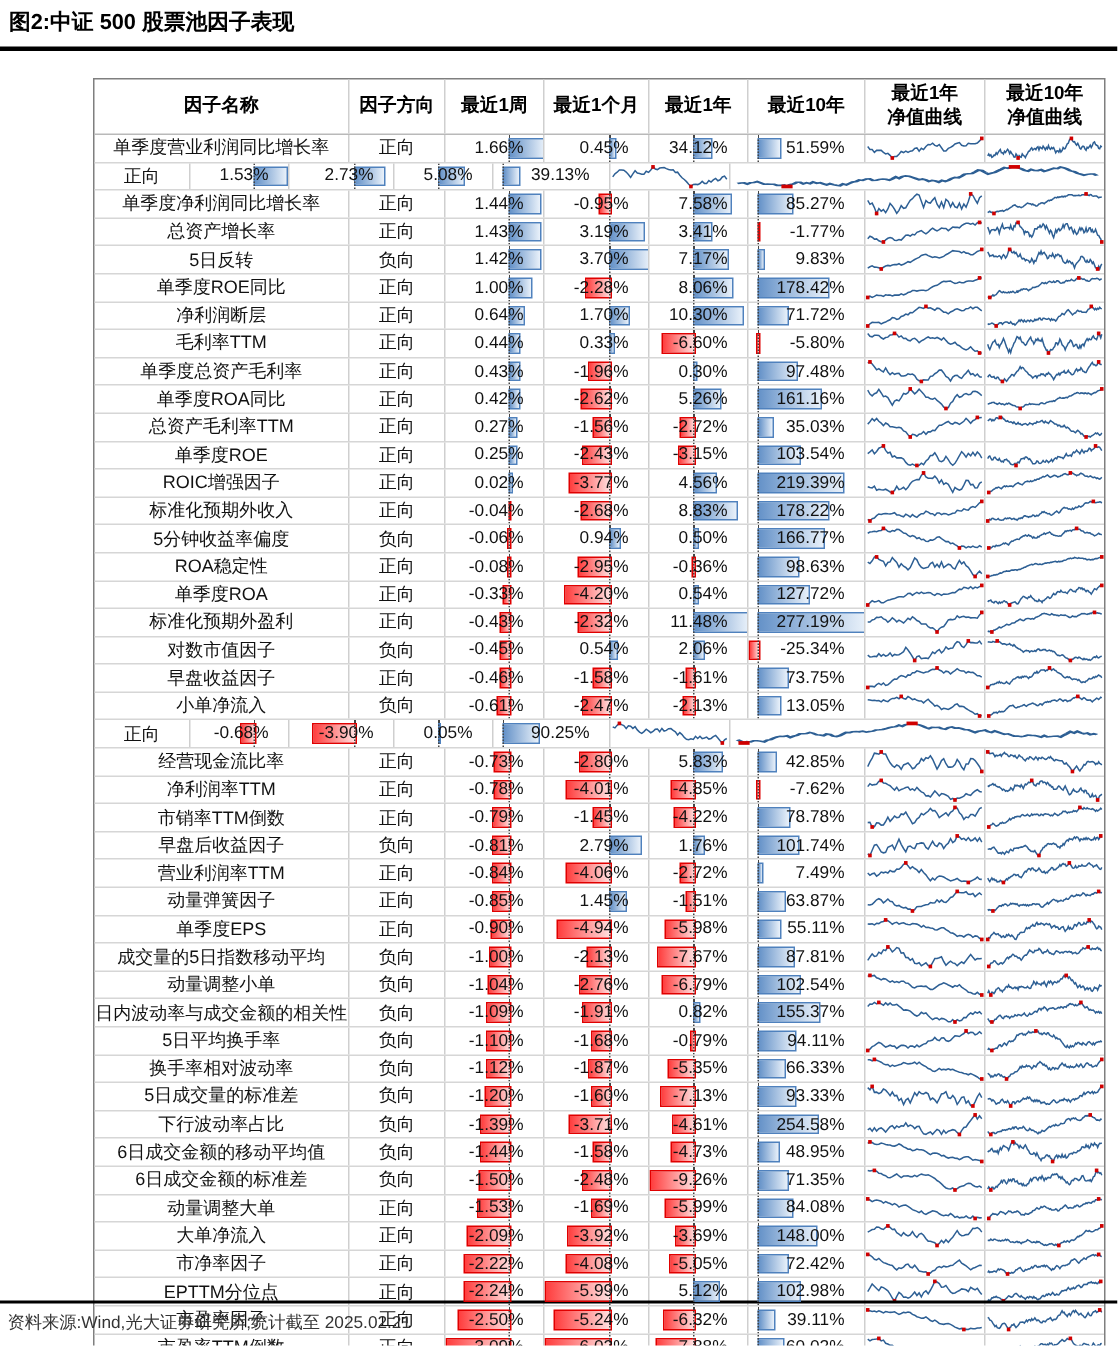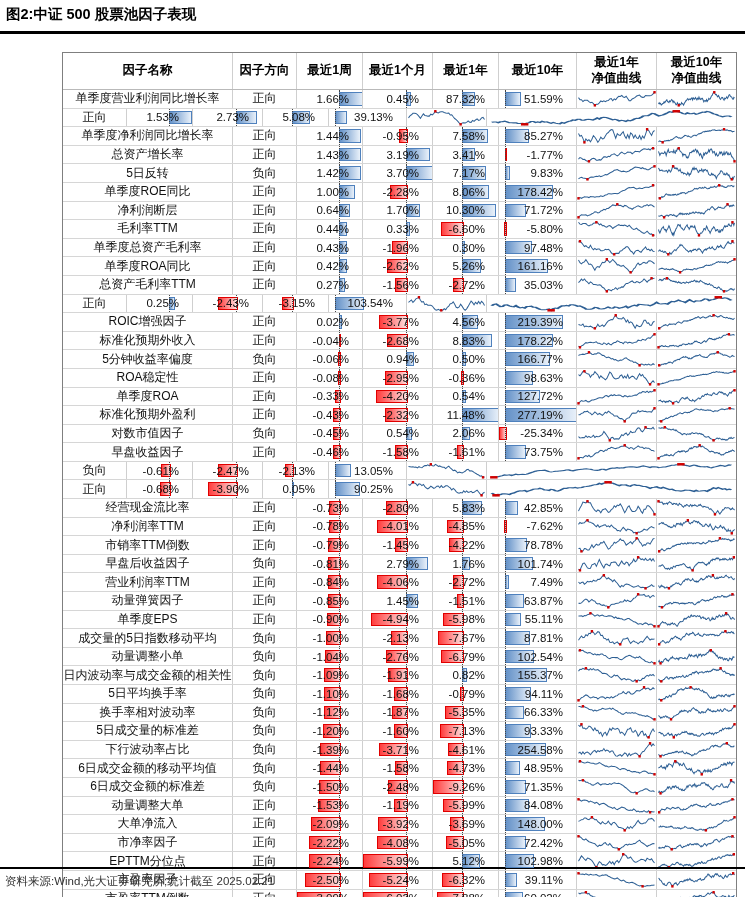--- a/index.html
+++ b/index.html
@@ -62,21 +62,21 @@
           <span class="numtxt">1.66%</span>
         </div>
         <div class="cell numc c3">
           <div class="bar pos" style="left: 61.9342%; width: 4.62963%;"></div>
           <i class="ax" style="left: 61.9342%;"></i>
           <span class="numtxt">0.45%</span>
         </div>
         <div class="cell numc c4">
           <div class="bar pos" style="left: 44.648%; width: 16.3452%;"></div>
           <i class="ax" style="left: 44.648%;"></i>
-          <span class="numtxt">87.32%</span>
+          <span class="numtxt">34.12%</span>
         </div>
         <div class="cell numc c5">
           <div class="bar pos" style="left: 8.37603%; width: 17.0529%;"></div>
           <i class="ax" style="left: 8.37603%;"></i>
           <span class="numtxt">51.59%</span>
         </div>
         <div class="cell sparkc c6">
           <svg viewBox="0 0 80 17" preserveAspectRatio="none">
             <polyline points="1.5,7.4 3.0,9.3 4.5,9.4 6.0,11.2 7.5,9.9 9.0,9.9 10.6,9.9 12.1,11.2 13.6,12.2 15.1,11.8 16.6,13.1 18.1,14.8 19.6,13.8 21.1,13.8 22.6,12.4 24.1,10.6 25.7,11.3 27.2,10.4 28.7,11.2 30.2,10.4 31.7,10.2 33.2,8.6 34.7,8.3 36.2,10.4 37.7,8.6 39.2,9.4 40.8,7.4 42.3,6.1 43.8,6.3 45.3,5.3 46.8,6.7 48.3,7.2 49.8,6.1 51.3,8.2 52.8,10.3 54.3,10.3 55.9,8.6 57.4,8.0 58.9,7.1 60.4,5.8 61.9,5.3 63.4,4.9 64.9,6.6 66.4,7.1 67.9,6.9 69.4,5.3 71.0,5.6 72.5,5.6 74.0,5.6 75.5,5.2 77.0,3.8 78.5,2.2" fill="none" stroke="#2d5f94" stroke-width="1"></polyline>
             <rect x="77.3" y="1.0" width="2.4" height="2.4" fill="#d00000"></rect>
@@ -464,20 +464,21 @@
         </div>
         <div class="cell sparkc c7">
           <svg viewBox="0 0 80 17" preserveAspectRatio="none">
             <polyline points="1.5,4.5 2.2,4.0 2.9,3.3 3.6,3.4 4.3,4.5 5.0,3.6 5.7,4.3 6.4,3.5 7.2,2.4 7.9,2.4 8.6,3.0 9.3,2.8 10.0,2.2 10.7,2.8 11.4,2.2 12.1,3.2 12.8,3.4 13.5,4.4 14.2,4.8 14.9,4.4 15.6,5.1 16.3,5.3 17.0,5.0 17.7,5.3 18.5,6.0 19.2,5.1 19.9,6.0 20.6,6.7 21.3,6.3 22.0,5.5 22.7,6.5 23.4,6.2 24.1,7.0 24.8,7.2 25.5,6.6 26.2,6.4 26.9,6.2 27.6,6.5 28.3,7.1 29.1,6.7 29.8,5.8 30.5,6.1 31.2,6.2 31.9,6.8 32.6,6.0 33.3,5.8 34.0,6.0 34.7,4.9 35.4,5.3 36.1,5.2 36.8,5.0 37.5,4.4 38.2,4.1 38.9,5.1 39.6,5.7 40.4,4.7 41.1,5.5 41.8,5.5 42.5,6.1 43.2,5.2 43.9,4.3 44.6,4.8 45.3,5.2 46.0,5.7 46.7,6.4 47.4,6.5 48.1,6.7 48.8,7.7 49.5,7.2 50.2,7.4 50.9,8.3 51.7,8.0 52.4,8.2 53.1,7.3 53.8,8.2 54.5,9.0 55.2,8.5 55.9,9.0 56.6,9.5 57.3,10.5 58.0,11.1 58.7,11.1 59.4,11.1 60.1,11.7 60.8,12.1 61.5,11.2 62.3,10.5 63.0,11.1 63.7,11.8 64.4,12.9 65.1,12.5 65.8,13.3 66.5,14.3 67.2,14.4 67.9,14.8 68.6,14.1 69.3,14.5 70.0,14.4 70.7,14.8 71.4,14.2 72.1,13.9 72.8,13.5 73.6,12.9 74.3,12.2 75.0,12.8 75.7,12.3 76.4,13.0 77.1,13.7 77.8,13.3 78.5,12.2" fill="none" stroke="#2d5f94" stroke-width="1"></polyline>
             <rect x="8.8" y="1.0" width="2.4" height="2.4" fill="#d00000"></rect>
             <rect x="66.7" y="13.6" width="2.4" height="2.4" fill="#d00000"></rect>
           </svg>
         </div>
       </div>
       <div class="trow">
+        <div class="cell namec c0">单季度ROE</div>
         <div class="cell dirc c1">正向</div>
         <div class="cell numc c2">
           <div class="bar pos" style="left: 65.0526%; width: 5.26316%;"></div>
           <i class="ax" style="left: 65.0526%;"></i>
           <span class="numtxt">0.25%</span>
         </div>
         <div class="cell numc c3">
           <div class="bar neg" style="left: 36.9342%; width: 25%;"></div>
           <i class="ax" style="left: 61.9342%;"></i>
           <span class="numtxt">-2.43%</span>
@@ -805,20 +806,21 @@
         </div>
         <div class="cell sparkc c7">
           <svg viewBox="0 0 80 17" preserveAspectRatio="none">
             <polyline points="1.5,14.8 2.2,14.5 2.9,13.9 3.6,13.0 4.3,12.9 5.0,12.7 5.7,12.8 6.4,12.3 7.2,12.3 7.9,11.4 8.6,11.9 9.3,11.0 10.0,11.9 10.7,11.5 11.4,11.9 12.1,12.2 12.8,12.2 13.5,11.8 14.2,11.1 14.9,11.9 15.6,12.2 16.3,12.5 17.0,11.4 17.7,10.8 18.5,9.7 19.2,9.3 19.9,9.2 20.6,8.6 21.3,8.2 22.0,7.9 22.7,8.7 23.4,8.1 24.1,8.7 24.8,7.7 25.5,8.2 26.2,7.5 26.9,7.8 27.6,7.6 28.3,8.2 29.1,9.0 29.8,8.0 30.5,8.2 31.2,7.8 31.9,6.9 32.6,5.8 33.3,5.1 34.0,5.6 34.7,4.5 35.4,5.5 36.1,5.0 36.8,4.2 37.5,3.5 38.2,3.5 38.9,3.6 39.6,3.5 40.4,4.3 41.1,3.6 41.8,3.8 42.5,2.9 43.2,2.2 43.9,2.8 44.6,3.8 45.3,3.2 46.0,2.9 46.7,3.7 47.4,3.8 48.1,4.7 48.8,5.2 49.5,5.4 50.2,5.8 50.9,6.1 51.7,6.9 52.4,7.7 53.1,8.3 53.8,8.6 54.5,8.2 55.2,7.8 55.9,8.4 56.6,8.0 57.3,8.6 58.0,9.2 58.7,9.7 59.4,9.4 60.1,9.3 60.8,9.5 61.5,9.5 62.3,10.3 63.0,9.7 63.7,10.5 64.4,11.3 65.1,11.7 65.8,11.2 66.5,11.3 67.2,11.5 67.9,10.6 68.6,10.5 69.3,9.7 70.0,9.0 70.7,9.3 71.4,9.2 72.1,8.9 72.8,8.1 73.6,8.5 74.3,7.7 75.0,8.0 75.7,7.3 76.4,6.7 77.1,7.3 77.8,7.5 78.5,8.5" fill="none" stroke="#2d5f94" stroke-width="1"></polyline>
             <rect x="42.0" y="1.0" width="2.4" height="2.4" fill="#d00000"></rect>
             <rect x="0.3" y="13.6" width="2.4" height="2.4" fill="#d00000"></rect>
           </svg>
         </div>
       </div>
       <div class="trow">
+        <div class="cell namec c0">小单净流入</div>
         <div class="cell dirc c1">负向</div>
         <div class="cell numc c2">
           <div class="bar neg" style="left: 52.2105%; width: 12.8421%;"></div>
           <i class="ax" style="left: 65.0526%;"></i>
           <span class="numtxt">-0.61%</span>
         </div>
         <div class="cell numc c3">
           <div class="bar neg" style="left: 36.5226%; width: 25.4115%;"></div>
           <i class="ax" style="left: 61.9342%;"></i>
           <span class="numtxt">-2.47%</span>
@@ -1497,21 +1499,21 @@
         <div class="cell namec c0">动量调整大单</div>
         <div class="cell dirc c1">正向</div>
         <div class="cell numc c2">
           <div class="bar neg" style="left: 32.8421%; width: 32.2105%;"></div>
           <i class="ax" style="left: 65.0526%;"></i>
           <span class="numtxt">-1.53%</span>
         </div>
         <div class="cell numc c3">
           <div class="bar neg" style="left: 44.5473%; width: 17.3868%;"></div>
           <i class="ax" style="left: 61.9342%;"></i>
-          <span class="numtxt">-1.19%</span>
+          <span class="numtxt">-1.69%</span>
         </div>
         <div class="cell numc c4">
           <div class="bar neg" style="left: 15.7666%; width: 28.8814%;"></div>
           <i class="ax" style="left: 44.648%;"></i>
           <span class="numtxt">-5.99%</span>
         </div>
         <div class="cell numc c5">
           <div class="bar pos" style="left: 8.37603%; width: 27.7923%;"></div>
           <i class="ax" style="left: 8.37603%;"></i>
           <span class="numtxt">84.08%</span>

